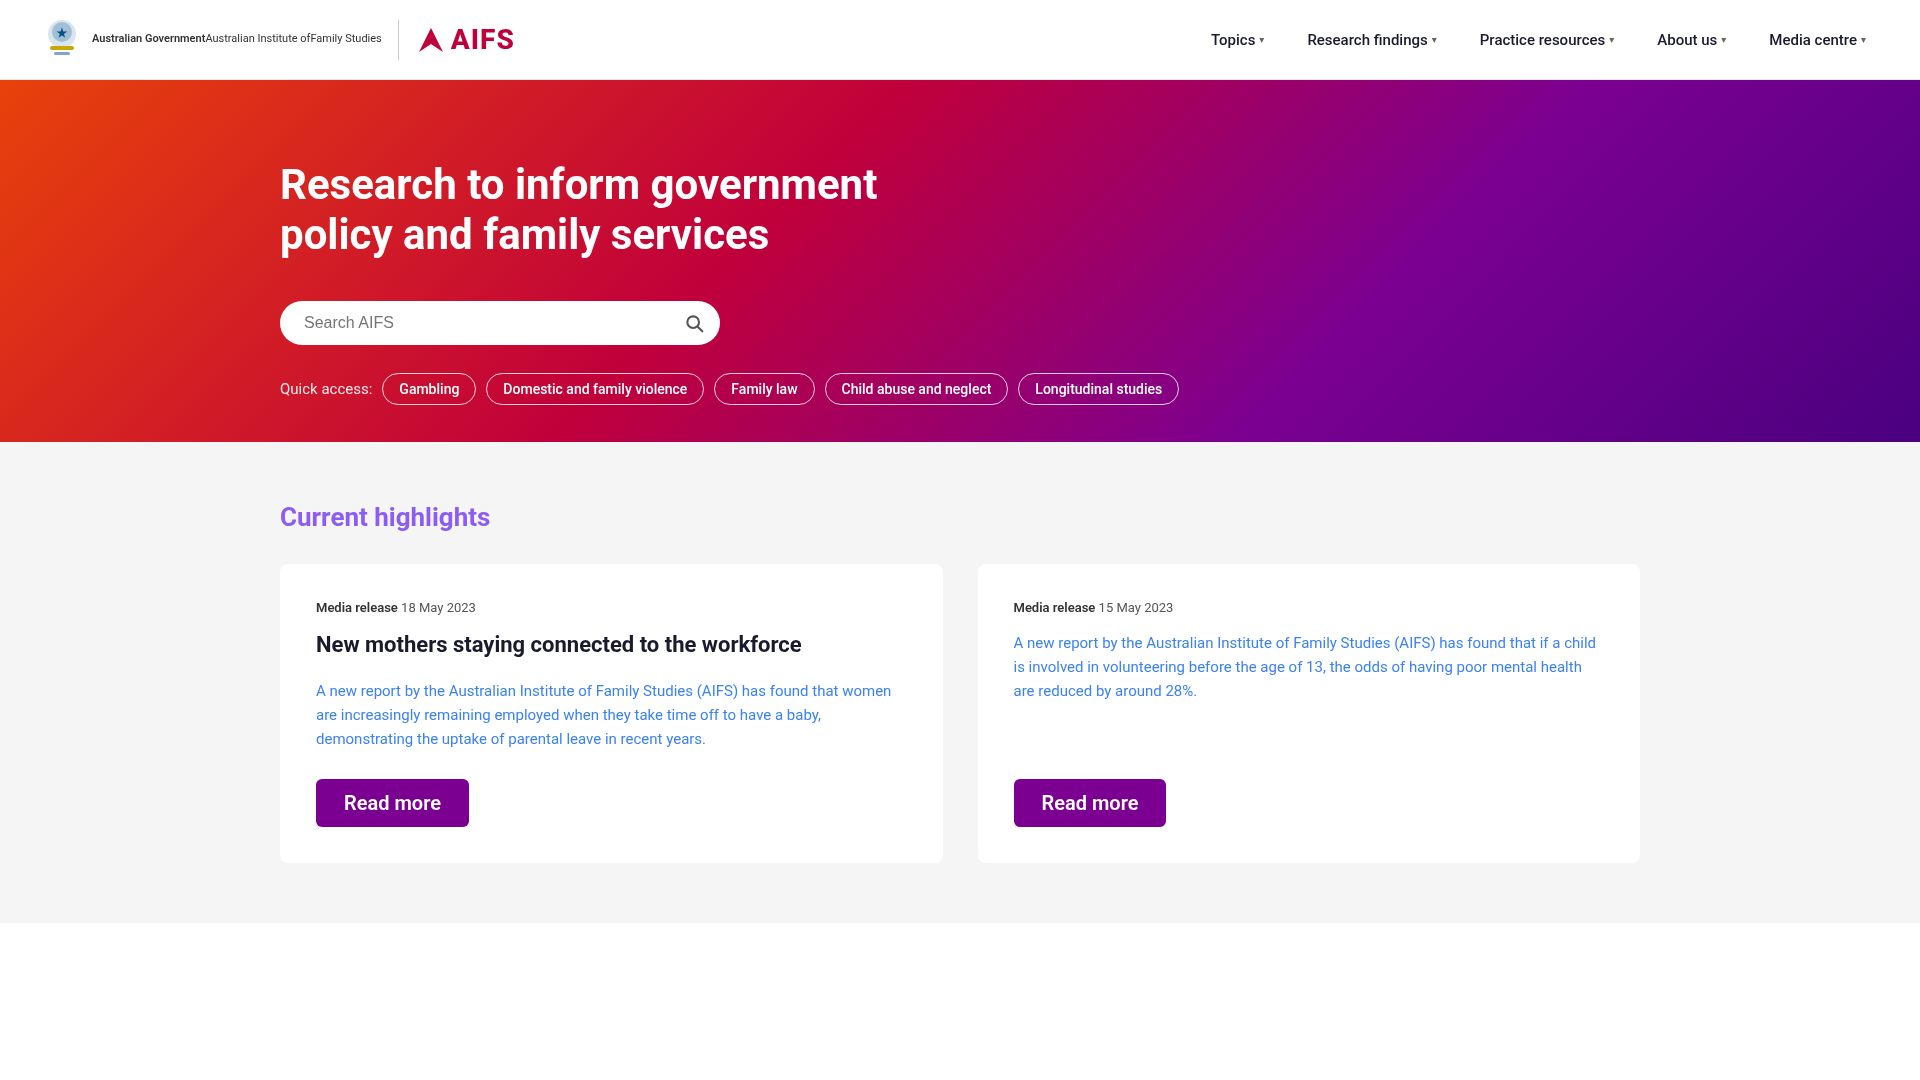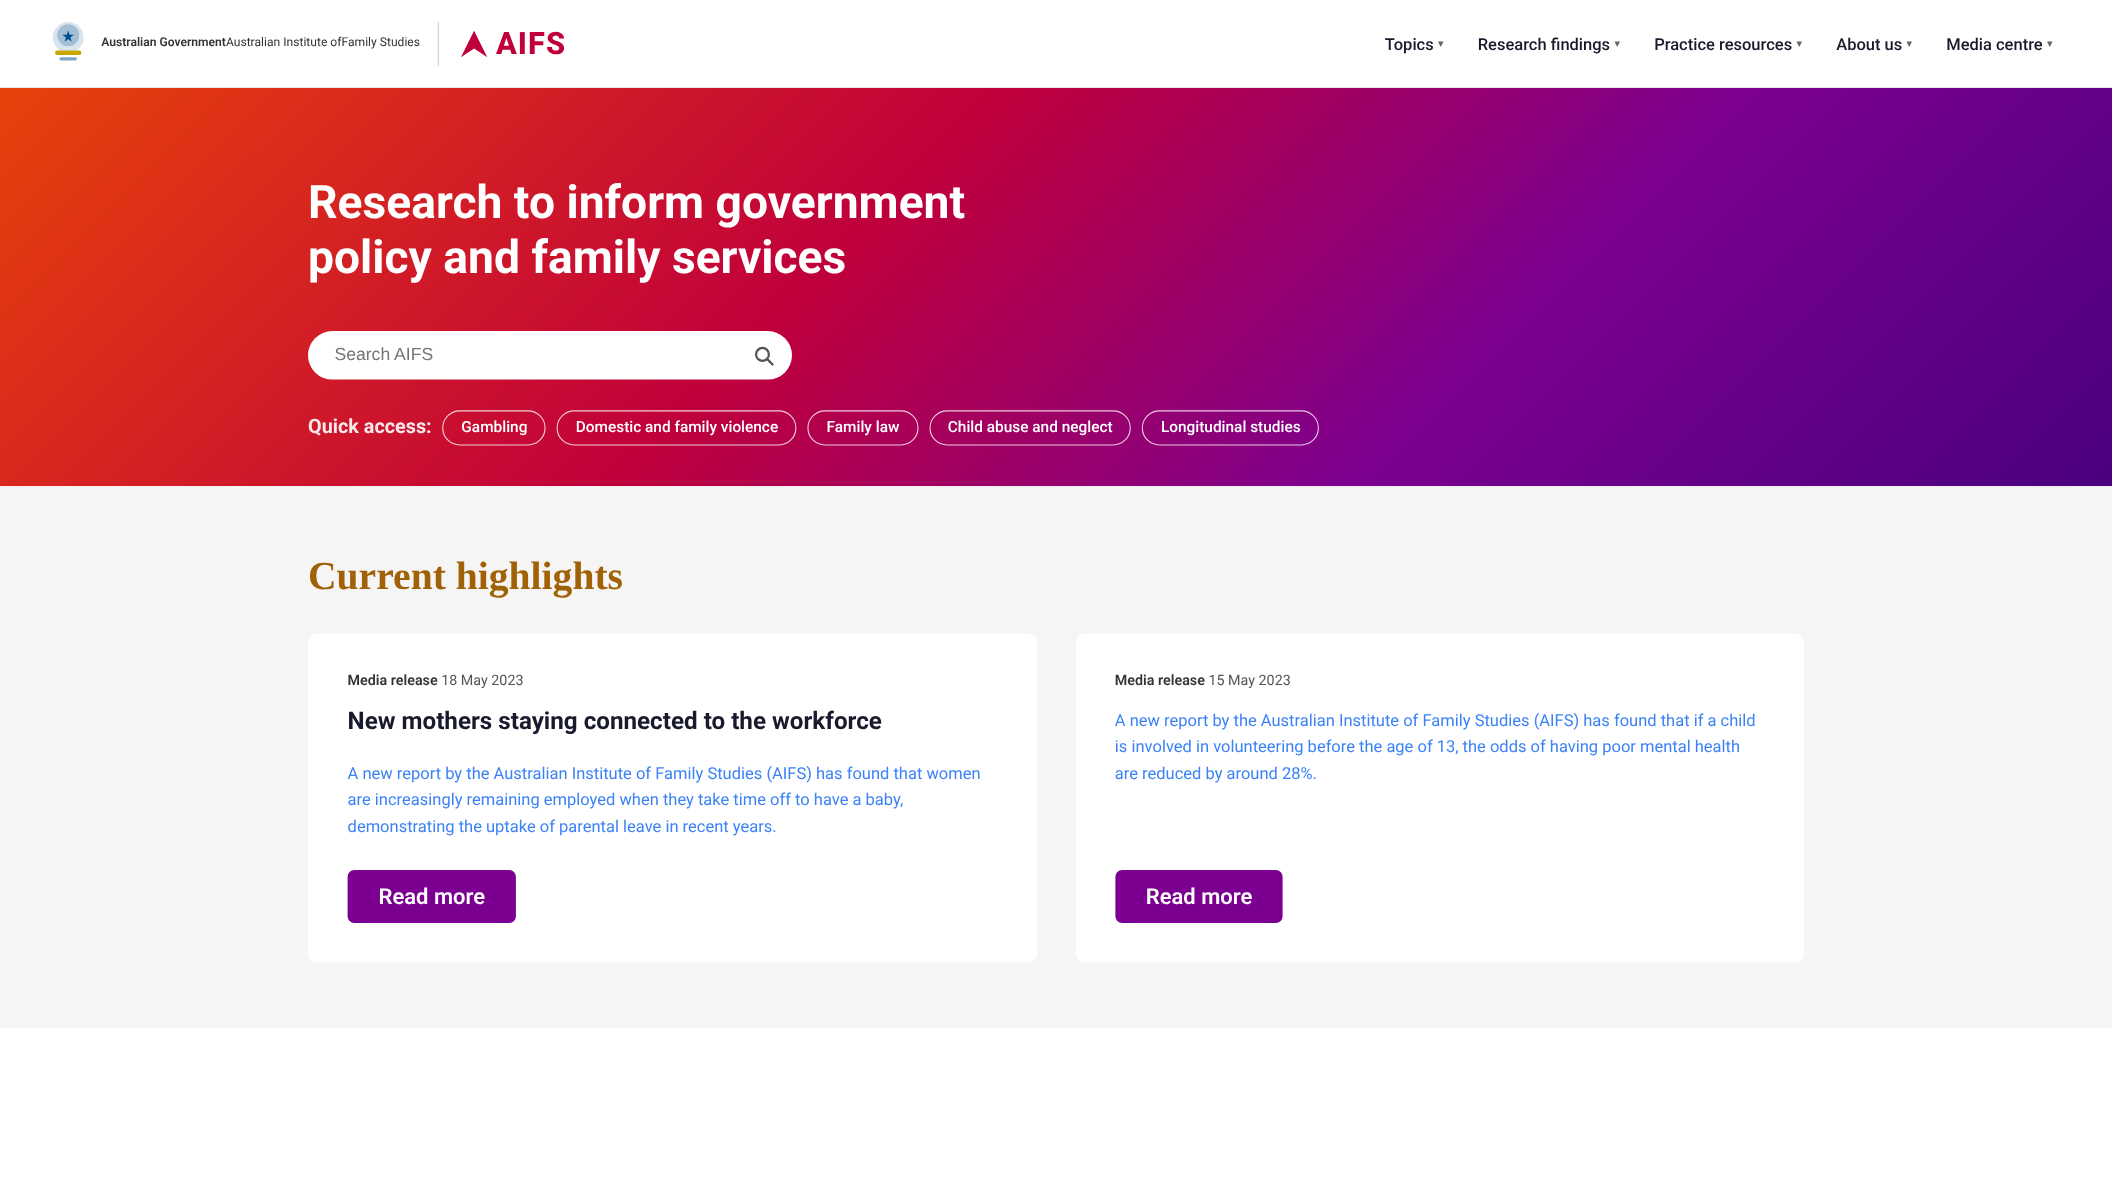--- a/index.html
+++ b/index.html
@@ -59,21 +59,21 @@
     .aifs-text {
       font-size: 28px;
       font-weight: 800;
       color: #c0003b;
       letter-spacing: 1px;
     }
 
     .nav {
       display: flex;
       align-items: flex-start;
-      gap: 3px;
+      gap: 15px;
     }
     .nav-item {
       display: flex;
       align-items: center;
       gap: 4px;
       padding: 8px 14px;
       font-size: 15px;
       color: #1a1a2e;
       text-decoration: none;
       cursor: pointer;
@@ -133,48 +133,47 @@
     }
     .search-btn svg { width: 20px; height: 20px; }
 
     .quick-access {
       display: flex;
       align-items: center;
       gap: 10px;
       flex-wrap: wrap;
     }
     .quick-access-label {
-      font-size: 18px;
+      font-size: 15px;
       color: rgba(255,255,255,0.9);
-      font-weight: 700;
+      font-weight: 400;
     }
     .quick-tag {
       display: inline-block;
       padding: 7px 16px;
       border: 1.5px solid rgba(255,255,255,0.8);
       border-radius: 24px;
       color: #fff;
       font-size: 14px;
       font-weight: 500;
       cursor: pointer;
       text-decoration: none;
       transition: background 0.15s;
     }
 
     
     .main-content {
       background: #f5f5f5;
       padding: 60px 280px;
     }
     .section-title {
-      font-size: 36px;
+      font-size: 26px;
       font-weight: 700;
-      color: #a16207;
+      color: #8b5cf6;
       margin-bottom: 32px;
-      font-family: Liberation Serif, serif;
     }
     .cards-grid {
       display: grid;
       grid-template-columns: 1fr 1fr;
       gap: 35px;
     }
     .card {
       background: #fff;
       border-radius: 8px;
       padding: 36px;

